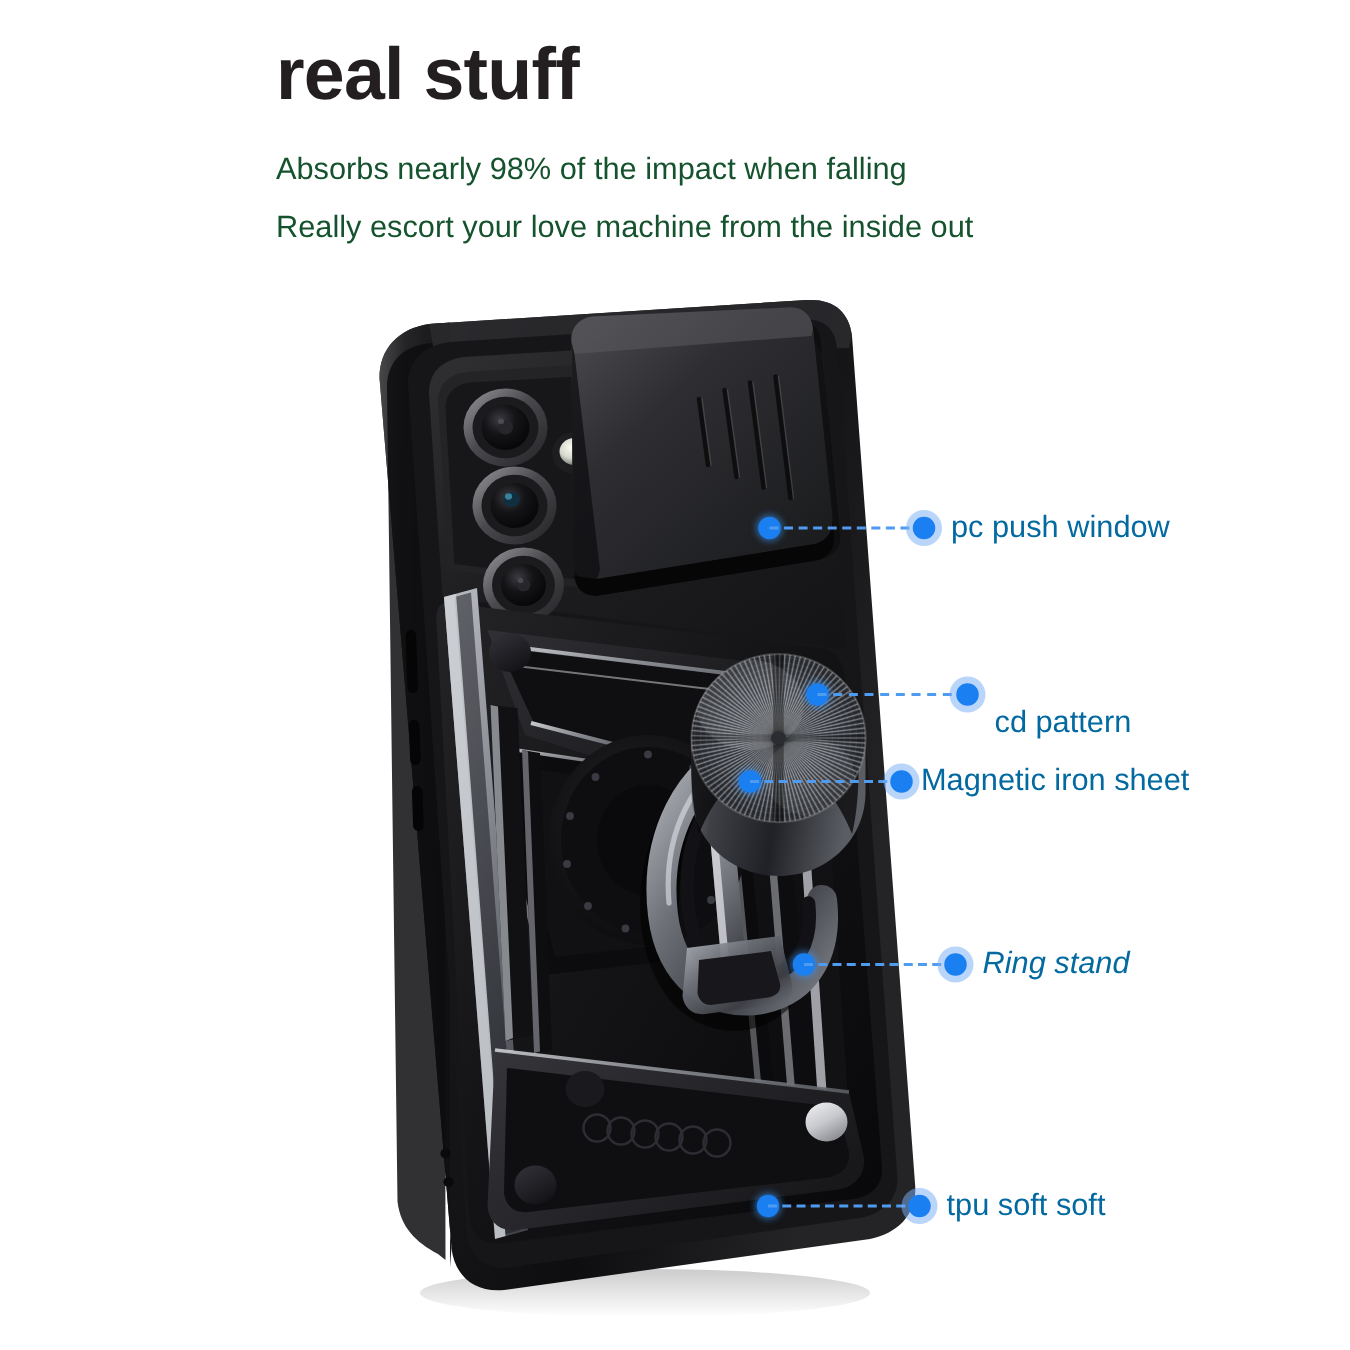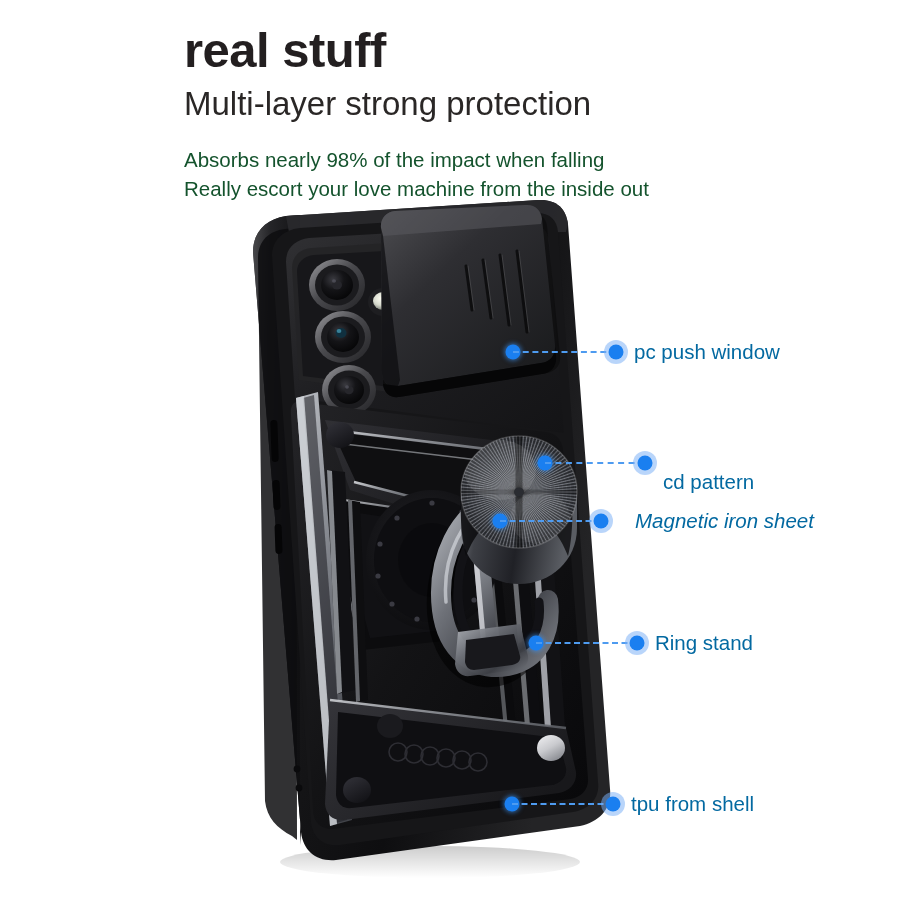--- a/index.html
+++ b/index.html
@@ -88,23 +88,22 @@
     line-height: 1;
   }
 </style>
 </head>
 <body>
 
 <div id="page">
 
   <div class="heading-block">
     <div class="h-title">real stuff</div>
-    <div class="h-sub">Multi-layer strong protection</div>
     <div class="h-body">Absorbs nearly 98% of the impact when falling</div>
-    <div class="h-body" style="margin-top:2px">Really escort your love machine from the inside out</div>
+    <div class="h-body" style="margin-top:12px">Really escort your love machine from the inside out</div>
   </div>
 
   <div id="stage">
     <svg width="900" height="900" viewBox="0 0 900 900" xmlns="http://www.w3.org/2000/svg">
       <defs>
 
         <linearGradient id="gTpuEdge" x1="0" y1="0" x2="1" y2="0.4">
           <stop offset="0" stop-color="#3a3a3c"></stop>
           <stop offset="0.28" stop-color="#18181a"></stop>
           <stop offset="0.65" stop-color="#0e0e10"></stop>
@@ -707,29 +706,29 @@
       <div class="callout" style="left: 0px; top: 463px;">
         <div class="src-dot" style="left: 545px;"></div>
         <div class="lead" style="left: 545px; width: 100px; top: 0px;"></div>
         <div class="end-dot" style="left: 645px; top: 0px;"></div>
         <div class="lbl" style="left: 663px; top: 0px; margin-top: 19px;">cd pattern</div>
       </div>
       <div class="callout" style="left: 0px; top: 521px;">
         <div class="src-dot" style="left: 500px;"></div>
         <div class="lead" style="left: 500px; width: 101px; top: 0px;"></div>
         <div class="end-dot" style="left: 601px; top: 0px;"></div>
-        <div class="lbl" style="left: 635px; top: 0px; font-style: italic;">Magnetic iron sheet</div>
+        <div class="lbl" style="left: 614px; top: 0px;">Magnetic iron sheet</div>
       </div>
       <div class="callout" style="left: 0px; top: 643px;">
         <div class="src-dot" style="left: 536px;"></div>
         <div class="lead" style="left: 536px; width: 101px; top: 0px;"></div>
         <div class="end-dot" style="left: 637px; top: 0px;"></div>
-        <div class="lbl" style="left: 655px; top: 0px;">Ring stand</div>
+        <div class="lbl" style="left: 655px; top: 0px; font-style: italic;">Ring stand</div>
       </div>
       <div class="callout" style="left: 0px; top: 804px;">
         <div class="src-dot" style="left: 512px;"></div>
         <div class="lead" style="left: 512px; width: 101px; top: 0px;"></div>
         <div class="end-dot" style="left: 613px; top: 0px;"></div>
-        <div class="lbl" style="left: 631px; top: 0px;">tpu from shell</div>
+        <div class="lbl" style="left: 631px; top: 0px;">tpu soft soft</div>
       </div>
     </div>
 
 </div>
 
 </body></html>

